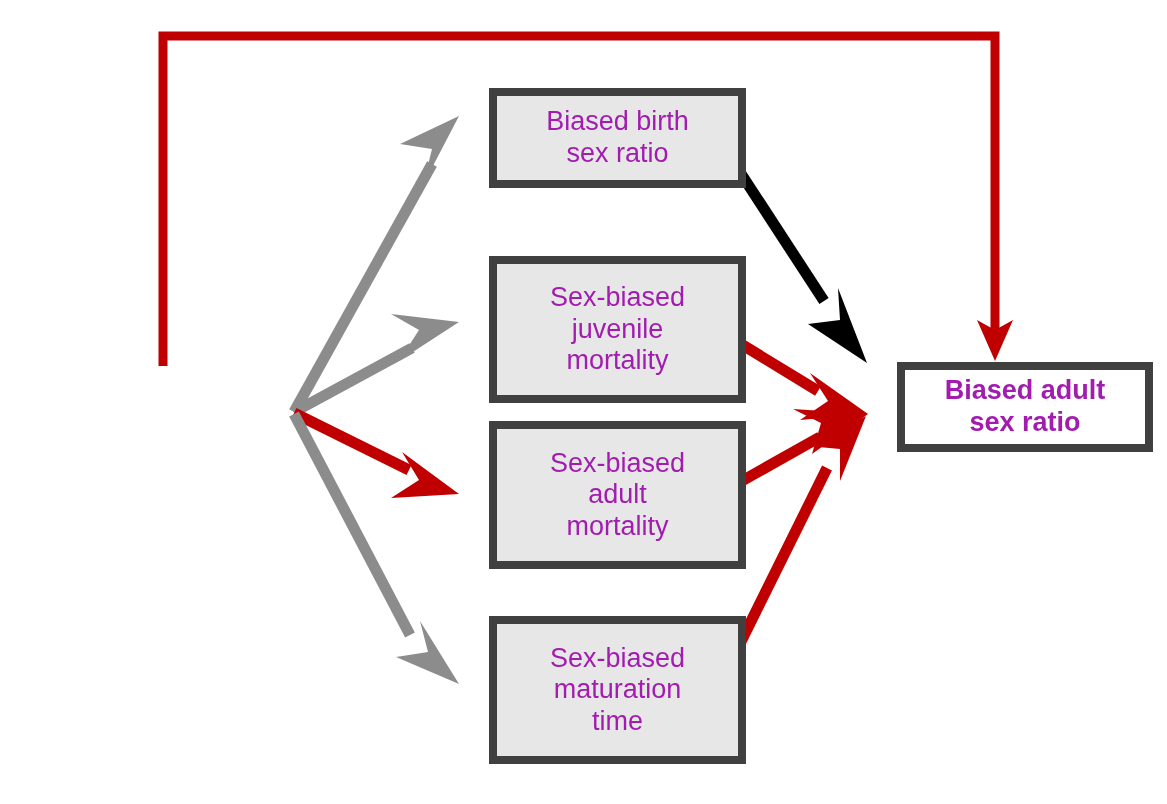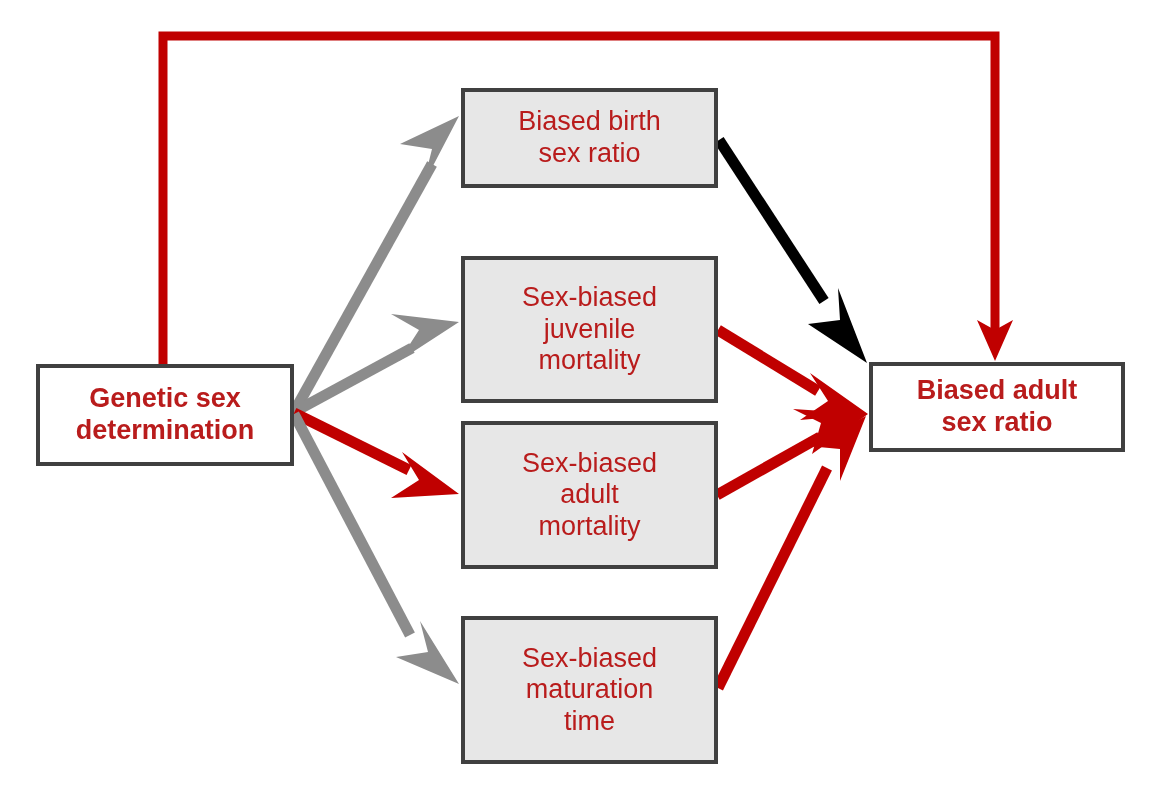--- a/index.html
+++ b/index.html
@@ -20,28 +20,29 @@
   #edges {
     position: absolute;
     left: 0;
     top: 0;
     width: 1167px;
     height: 804px;
   }
   .node {
     position: absolute;
     box-sizing: border-box;
-    border: 4px solid #404040;
+    border: 8px solid #404040;
     display: flex;
     align-items: center;
     justify-content: center;
     text-align: center;
     line-height: 1.17;
-    color: #b91c1c;
+    color: #a21caf;
     z-index: 5;
+    margin-left: 28px;
   }
   .node-text {
     display: block;
     white-space: pre-line;
     padding: 0 6px;
   }
   .node.white {
     background: #ffffff;
   }
   .node.gray {
@@ -97,24 +98,20 @@
       <path d="M 718,688 L 827,468" stroke="#c00000" stroke-width="11" fill="none"></path>
       <path d="M 866,416 L 840,481 L 840,449 L 808,446 Z" fill="#c00000"></path>
     </g>
 
     <g>
       <path d="M 163,366 L 163,36 L 995,36 L 995,330" stroke="#c00000" stroke-width="9" fill="none"></path>
       <path d="M 995,361 L 977,320 L 995,330 L 1013,320 Z" fill="#c00000"></path>
     </g>
   </svg>
 
-  <div class="node white bold" style="left:36px; top:364px; width:258px; height:102px; font-size:27px;">
-    <span class="node-text">Genetic sex
-determination</span>
-  </div>
 
   <div class="node gray" style="left:461px; top:88px; width:257px; height:100px; font-size:27px;">
     <span class="node-text">Biased birth
 sex ratio</span>
   </div>
 
   <div class="node gray" style="left:461px; top:256px; width:257px; height:147px; font-size:27px;">
     <span class="node-text">Sex-biased
 juvenile
 mortality</span>

